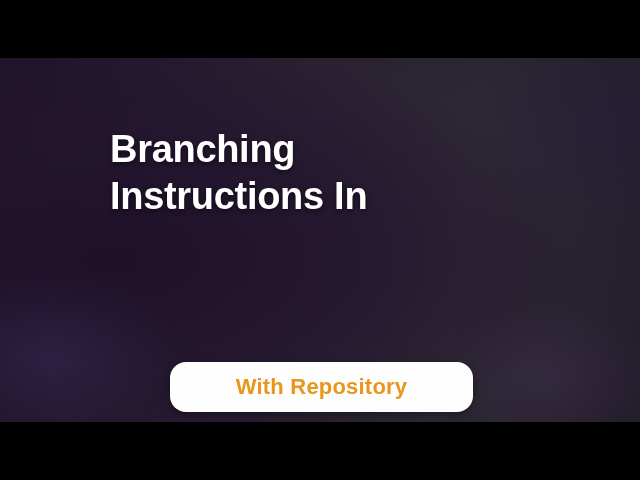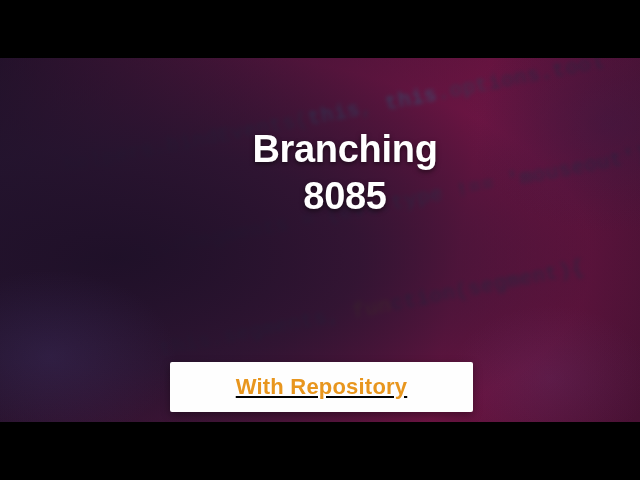--- a/index.html
+++ b/index.html
@@ -31,22 +31,21 @@
   .bar-bottom { bottom: 0; height: 58px; }
 
   
   #frame {
     position: absolute;
     left: 0;
     top: 58px;
     width: 640px;
     height: 364px;
     overflow: hidden;
-    background: #be185d;
-    text-align: center;
+    background: #404040;
   }
 
   
   #code-bg {
     position: absolute;
     left: -220px;
     top: -190px;
     width: 1120px;
     height: 760px;
     transform: rotate(-11deg);
@@ -106,26 +105,25 @@
 
   
   #cta {
     position: absolute;
     left: 170px;
     top: 304px;
     width: 303px;
     height: 50px;
     z-index: 10;
     background: #fefefe;
-    border-radius: 2px;
+    border-radius: 16px;
     box-shadow: 0 3px 9px rgba(0,0,0,0.35);
     display: flex;
     align-items: center;
     justify-content: center;
-    text-decoration: underline;
   }
   #cta-label {
     color: #e8961e;
     font-weight: bold;
     font-size: 22px;
     letter-spacing: 0.2px;
   }
 </style>
 </head>
 <body>
@@ -158,21 +156,21 @@
       
       
       
     </div>
 
     <div id="vignette"></div>
     <div id="glow"></div>
 
     <div id="title">
       <span class="tline">Branching</span>
-      <span class="tline">8085</span>
+      <span class="tline">Instructions In</span>
     </div>
 
     <div id="cta">
       <span id="cta-label">With Repository</span>
     </div>
 
   </div>
 
   <div class="bar bar-top"></div>
   <div class="bar bar-bottom"></div>

